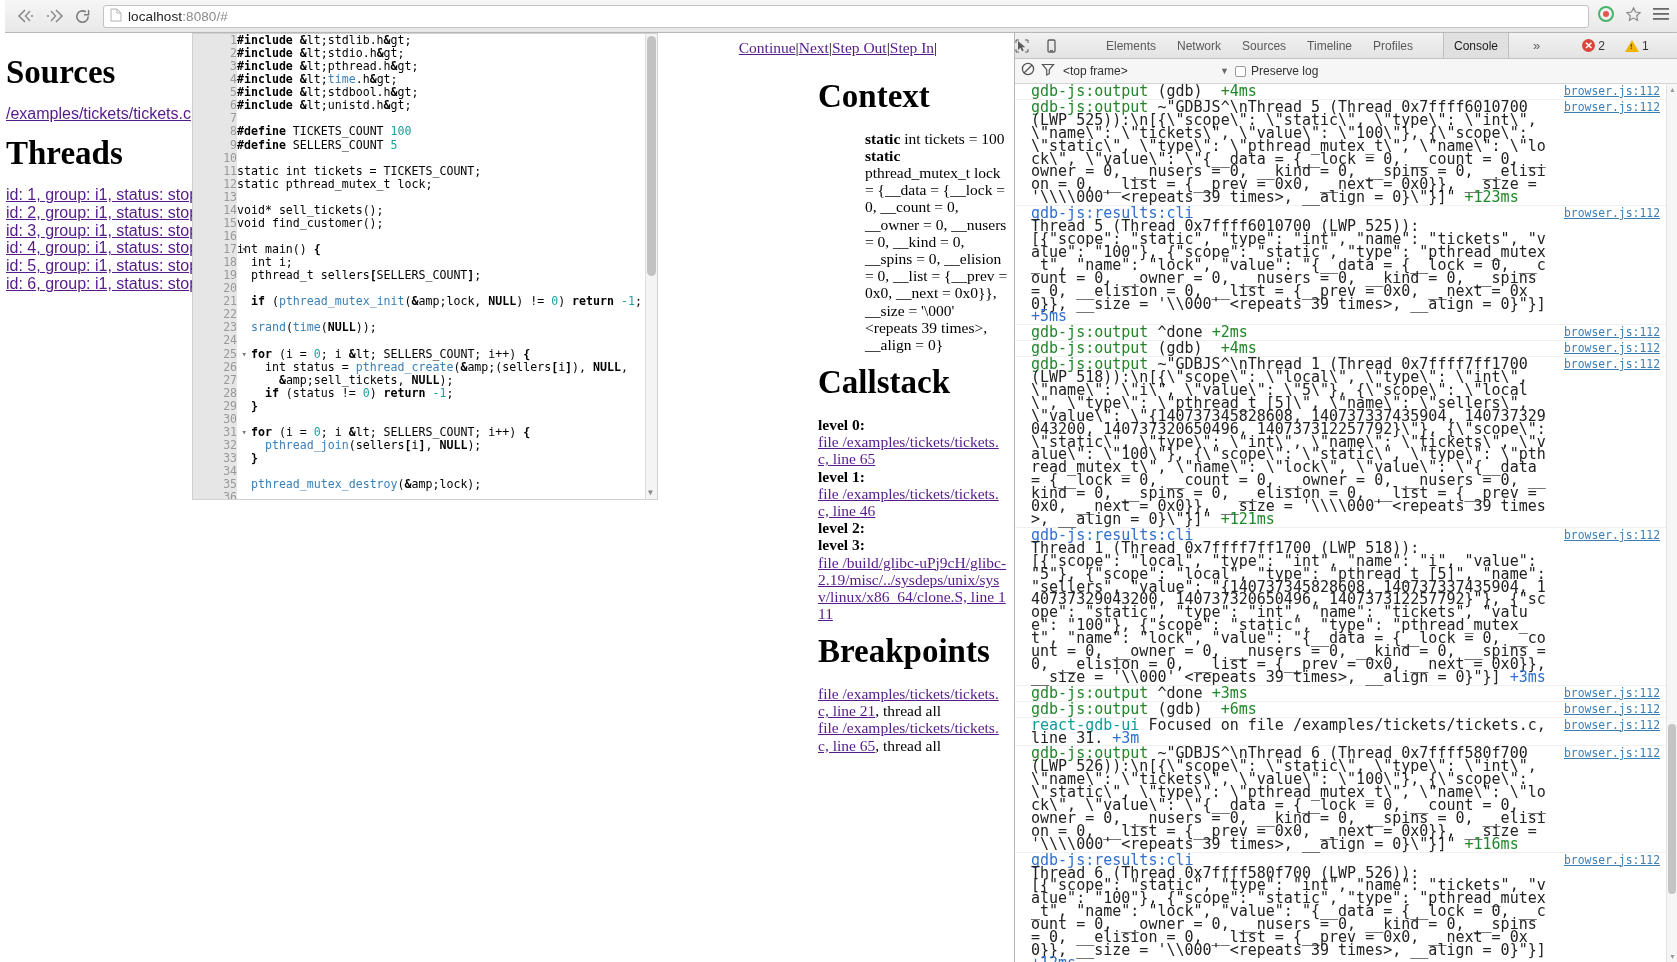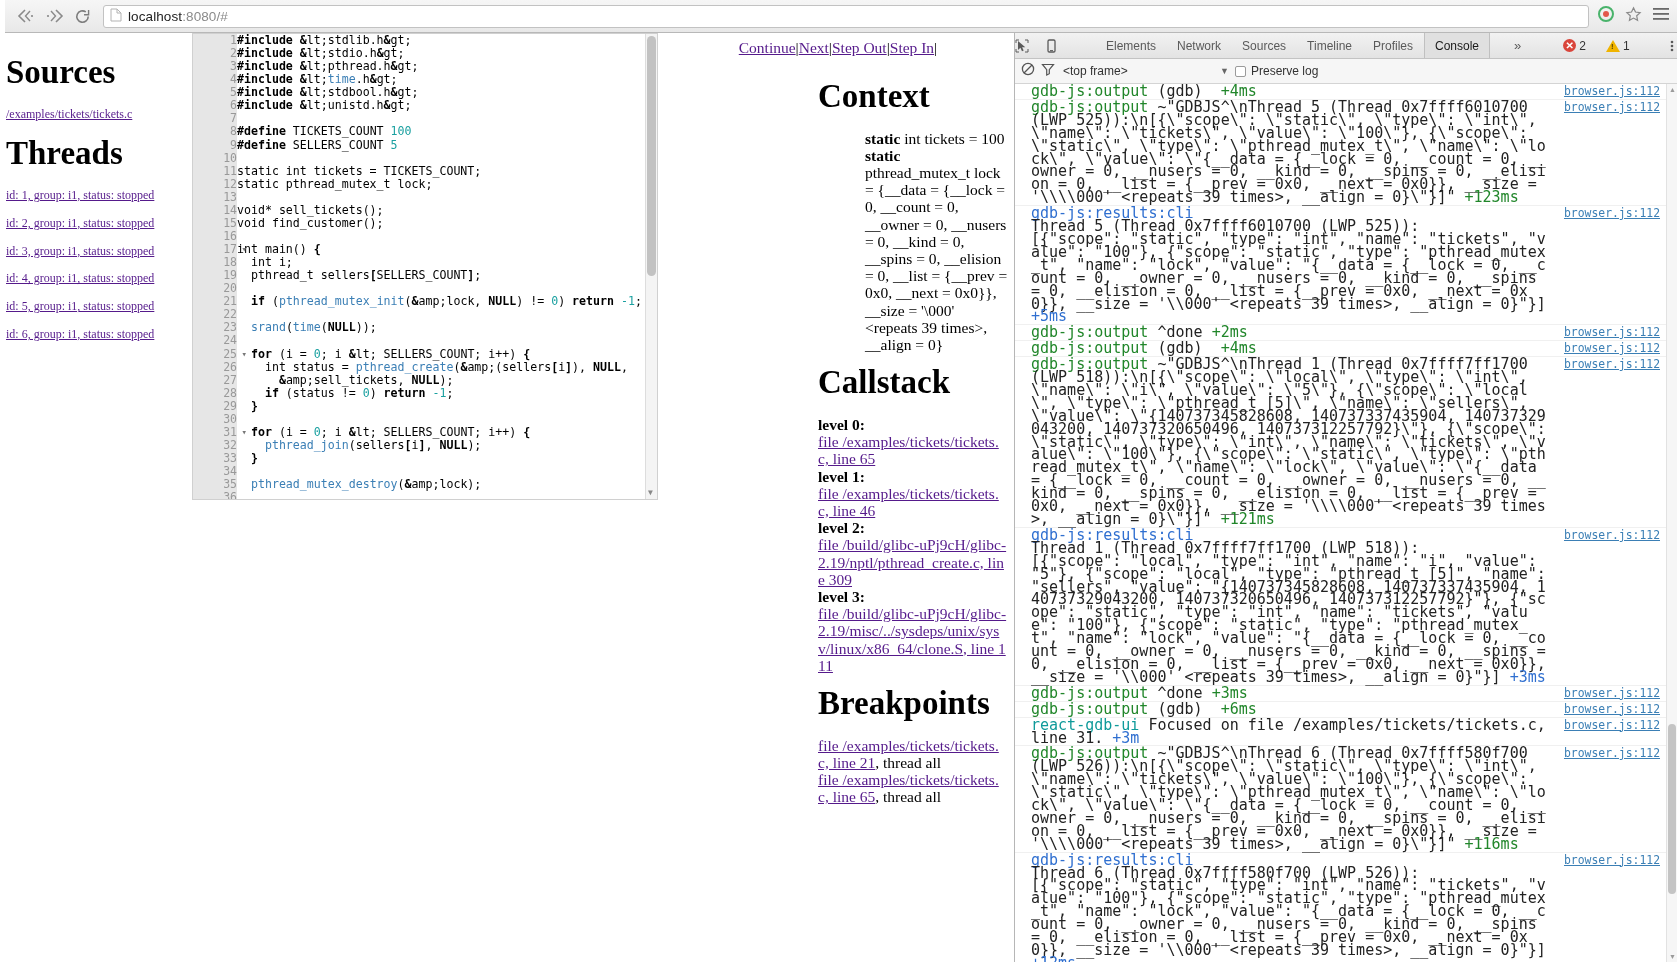--- a/index.html
+++ b/index.html
@@ -46,22 +46,22 @@
     padding: 8px 8px 0 6px;
   }
   #left-col h2, #mid-col h2 {
     font-family: "Liberation Serif", serif;
     font-weight: bold; margin: 18px 0 16px 0; font-size: 33px;
     color: #000; line-height: 1.05;
   }
   #left-col h2 { margin-top: 14px; }
   .gdb-link {
     display: block; color: #551a8b; text-decoration: underline;
-    font-size: 12px; line-height: 16.8px; margin: 11px 0;
-    font-family: Liberation Serif, serif; cursor: pointer;
+    font-size: 16px; line-height: 16.8px; margin: 1px 0;
+    font-family: Liberation Sans, sans-serif; cursor: pointer;
   }
   #sources-list { margin-bottom: 4px; }
   #threads-list .gdb-link { white-space: nowrap; }
 
   
   #editor-col {
     position: absolute; left: 192px; top: 0; width: 470px; height: 929px;
   }
   #editor-title {
     font-family: "Liberation Serif", serif; font-size: 15.5px;
@@ -153,21 +153,21 @@
     color: #5a5a5a; cursor: pointer;
   }
   .dt-sep { width: 1px; background: #c9c9c9; margin: 4px 3px; }
   .dt-tab {
     padding: 0 10px; display: flex; align-items: center;
     font-size: 12px; color: #5a5a5a; cursor: pointer;
     border-right: 1px solid transparent;
   }
   .dt-tab.active {
     background: #e0e0e0; color: #1a1a1a;
-    border-left: 1px solid #c0c0c0; border-right: 1px solid #c0c0c0;
+    border-left: 1px solid #c0c0c0; border-right: 1px solid #c0c0c0; margin-left: 19px;
   }
   .dt-more { padding: 0 8px; display:flex; align-items:center; color:#5a5a5a; font-size:13px; cursor:pointer;}
   .dt-spacer { flex: 1; }
   .badge { display: flex; align-items: center; gap: 3px; font-size: 12px; padding: 0 2px; cursor: pointer;}
   .badge .dot-err {
     width: 13px; height: 13px; border-radius: 50%; background: #d9453b;
     color: #fff; font-size: 10px; font-weight: bold;
     display:flex; align-items:center; justify-content:center;
   }
   .badge .tri-warn {
@@ -413,21 +413,20 @@
           <div class="ctx-line"><b>static</b><span> pthread_mutex_t lock = {__data = {__lock = 0, __count = 0, __owner = 0, __nusers = 0, __kind = 0, __spins = 0, __elision = 0, __list = {__prev = 0x0, __next = 0x0}}, __size = '\000' &lt;repeats 39 times&gt;, __align = 0}</span></div>
         </div>
 
       <h2>Callstack</h2>
       <div id="callstack-list">
           <div class="stack-level">level 0:</div>
           <a class="stack-link" style="display: block;">file /examples/tickets/tickets.c, line 65</a>
           <div class="stack-level">level 1:</div>
           <a class="stack-link" style="display: block;">file /examples/tickets/tickets.c, line 46</a>
           <div class="stack-level">level 2:</div>
-          <a class="stack-link" style="display: block;">file /build/glibc-uPj9cH/glibc-2.19/nptl/pthread_create.c, line 309</a>
           <div class="stack-level">level 3:</div>
           <a class="stack-link" style="display: block;">file /build/glibc-uPj9cH/glibc-2.19/misc/../sysdeps/unix/sysv/linux/x86_64/clone.S, line 111</a>
         </div>
 
       <h2>Breakpoints</h2>
       <div id="breakpoints-list">
           <div class="bp-row"><a class="bp-link">file /examples/tickets/tickets.c, line 21</a><span>, thread all</span></div>
           <div class="bp-row"><a class="bp-link">file /examples/tickets/tickets.c, line 65</a><span>, thread all</span></div>
         </div>
     </div>

